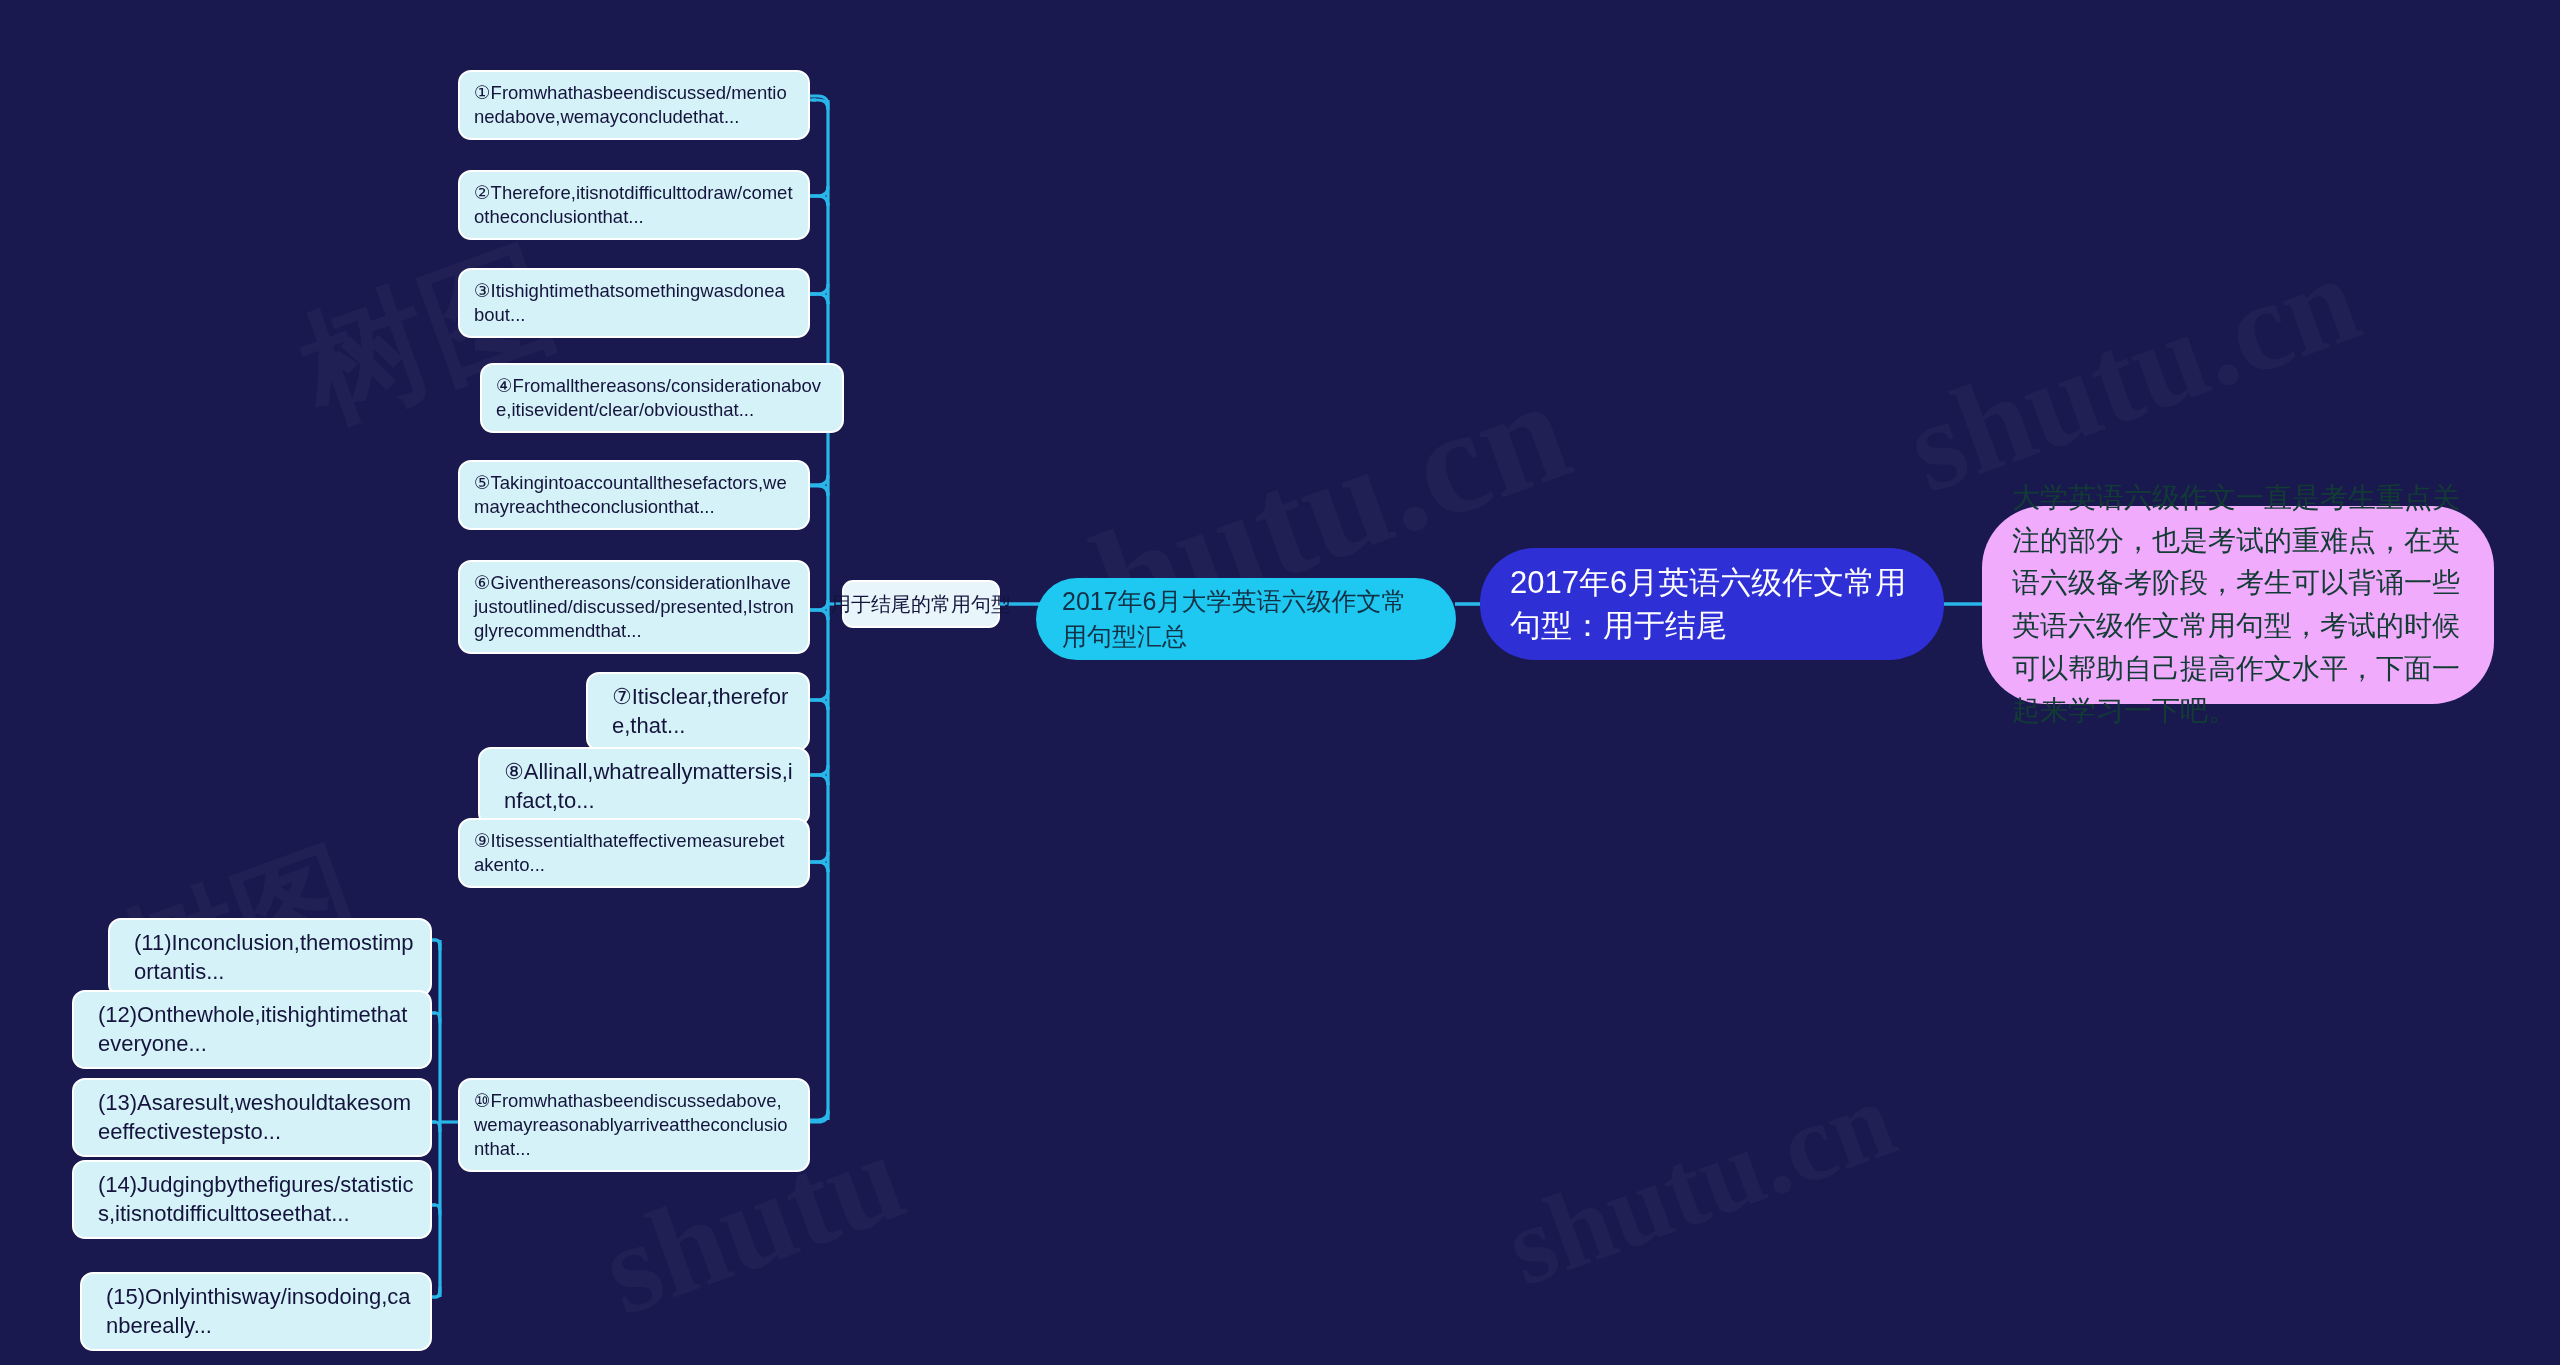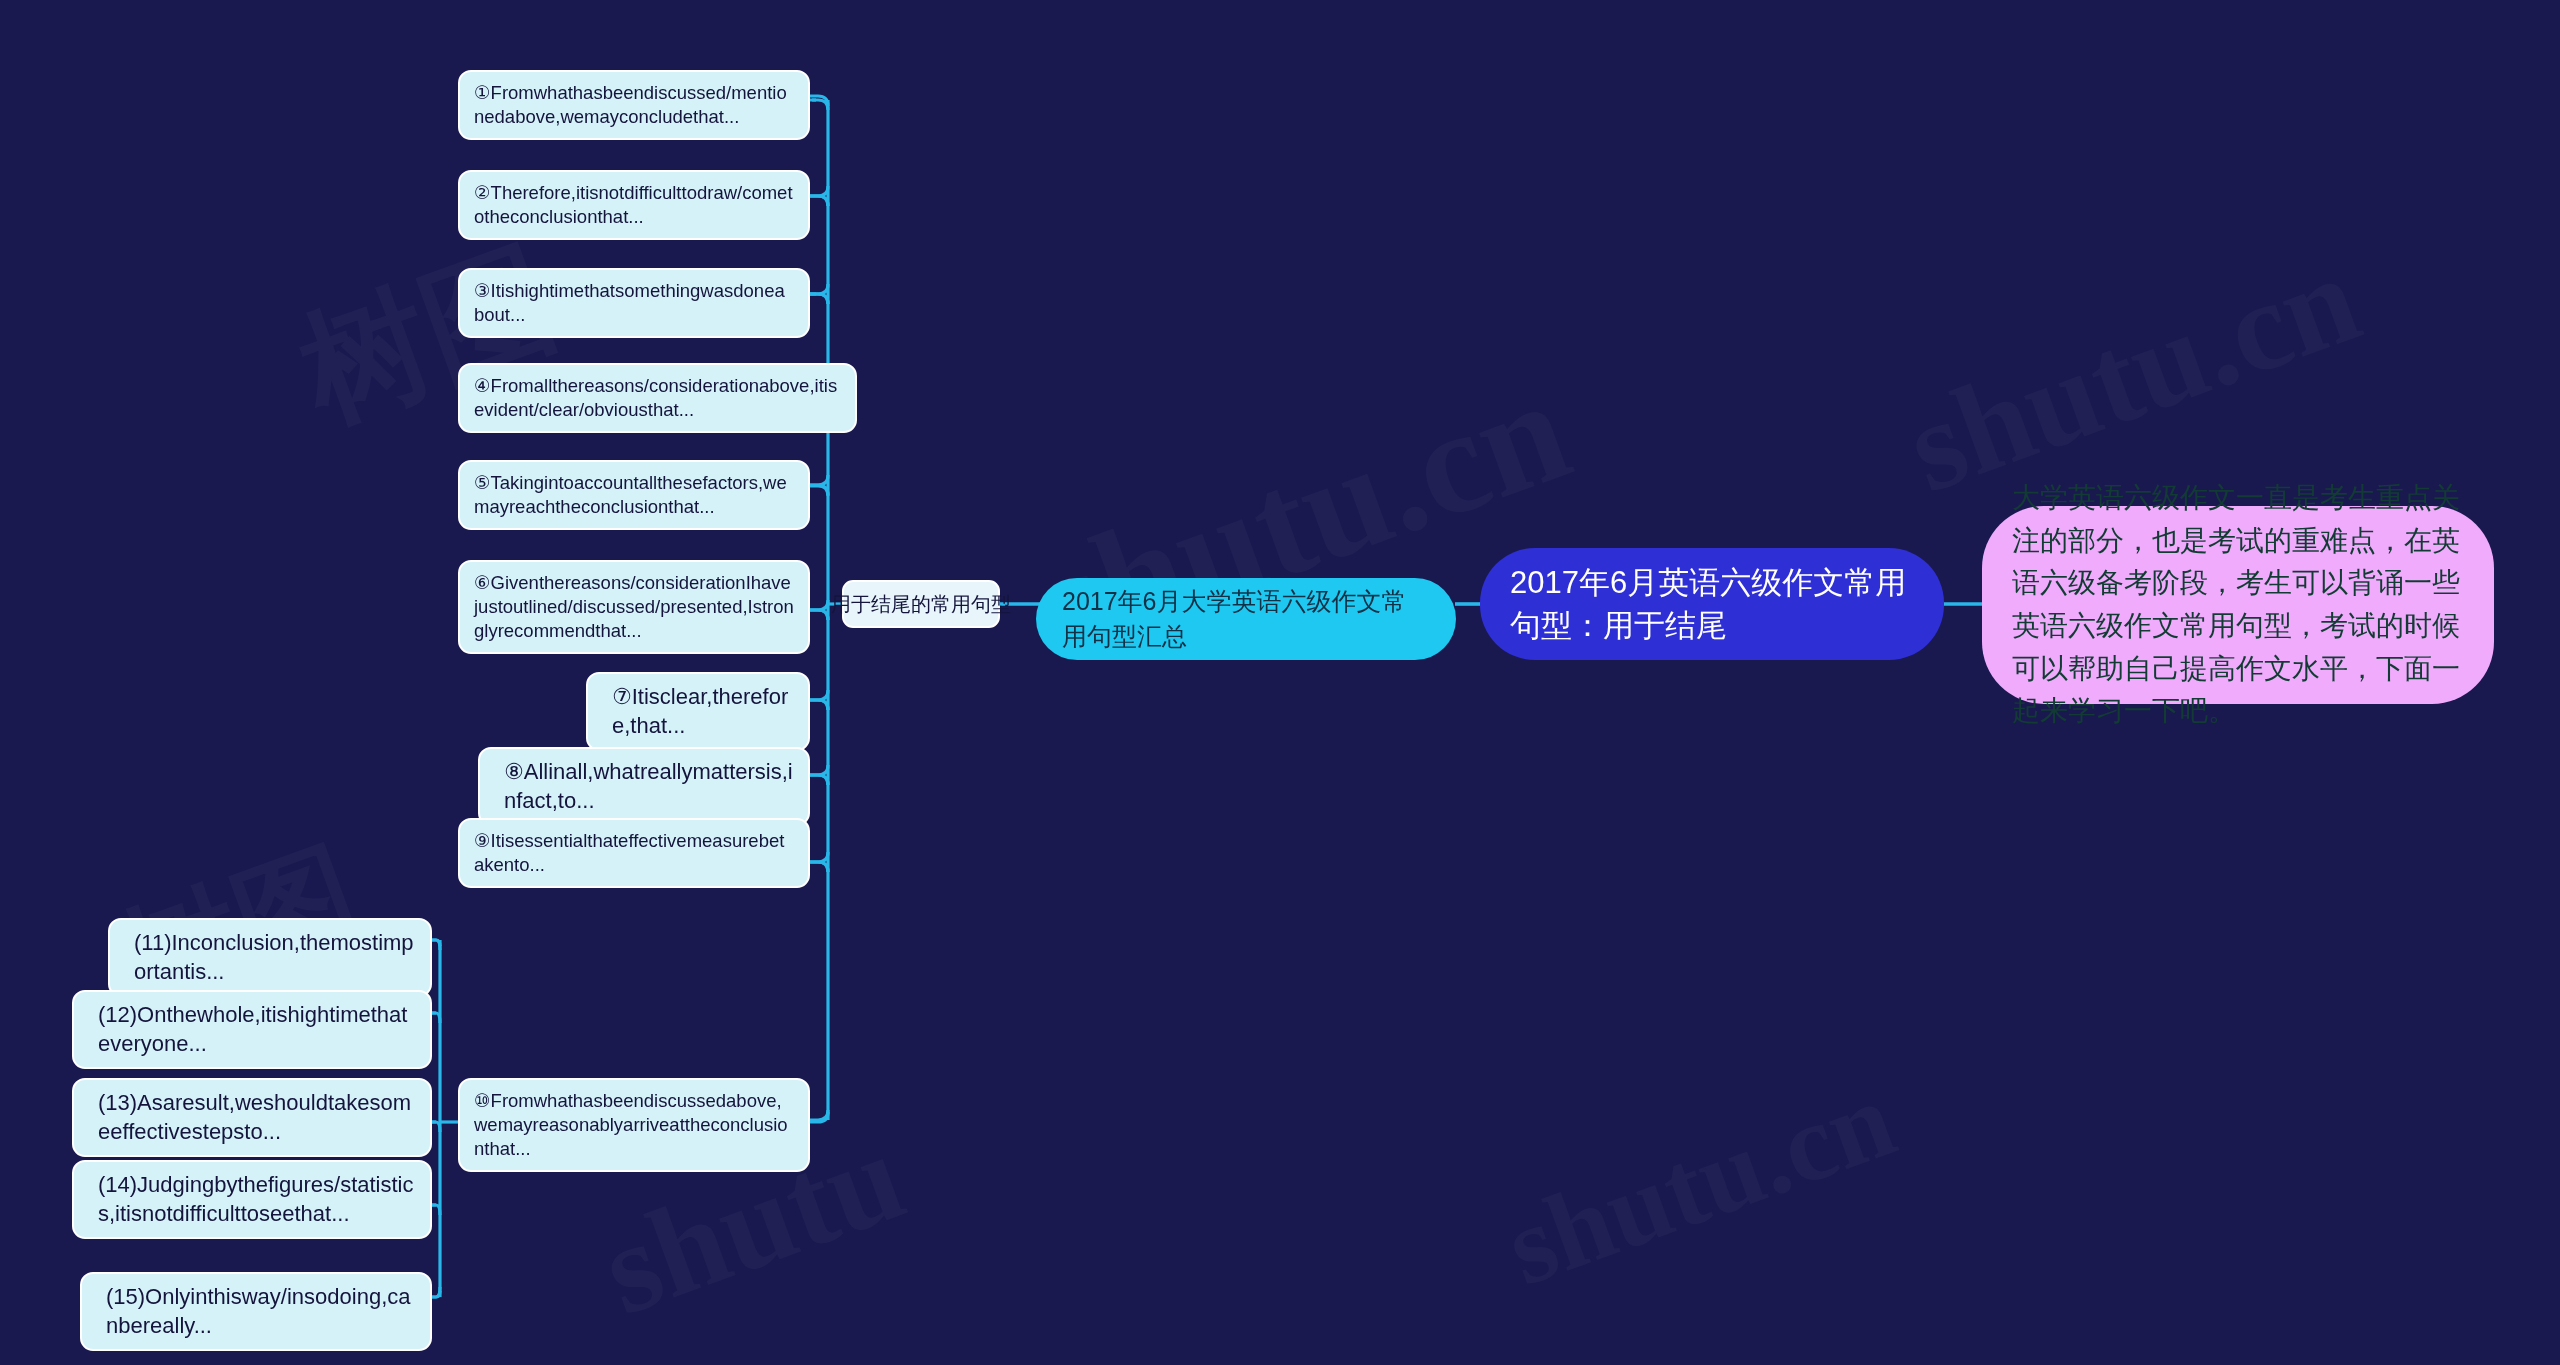--- a/index.html
+++ b/index.html
@@ -199,21 +199,21 @@
   </div>
 
   <div class="node leaf" style="left:458px; top:170px; width:352px;">
     <span>②Therefore,itisnotdifficulttodraw/cometotheconclusionthat...</span>
   </div>
 
   <div class="node leaf" style="left:458px; top:268px; width:352px;">
     <span>③Itishightimethatsomethingwasdoneabout...</span>
   </div>
 
-  <div class="node leaf" style="left:458px; top:363px; width:399px;">
+  <div class="node leaf" style="left:480px; top:363px; width:364px;">
     <span>④Fromallthereasons/considerationabove,itisevident/clear/obviousthat...</span>
   </div>
 
   <div class="node leaf" style="left:458px; top:460px; width:352px;">
     <span>⑤Takingintoaccountallthesefactors,wemayreachtheconclusionthat...</span>
   </div>
 
   <div class="node leaf" style="left:458px; top:560px; width:352px;">
     <span>⑥Giventhereasons/considerationIhavejustoutlined/discussed/presented,Istronglyrecommendthat...</span>
   </div>

